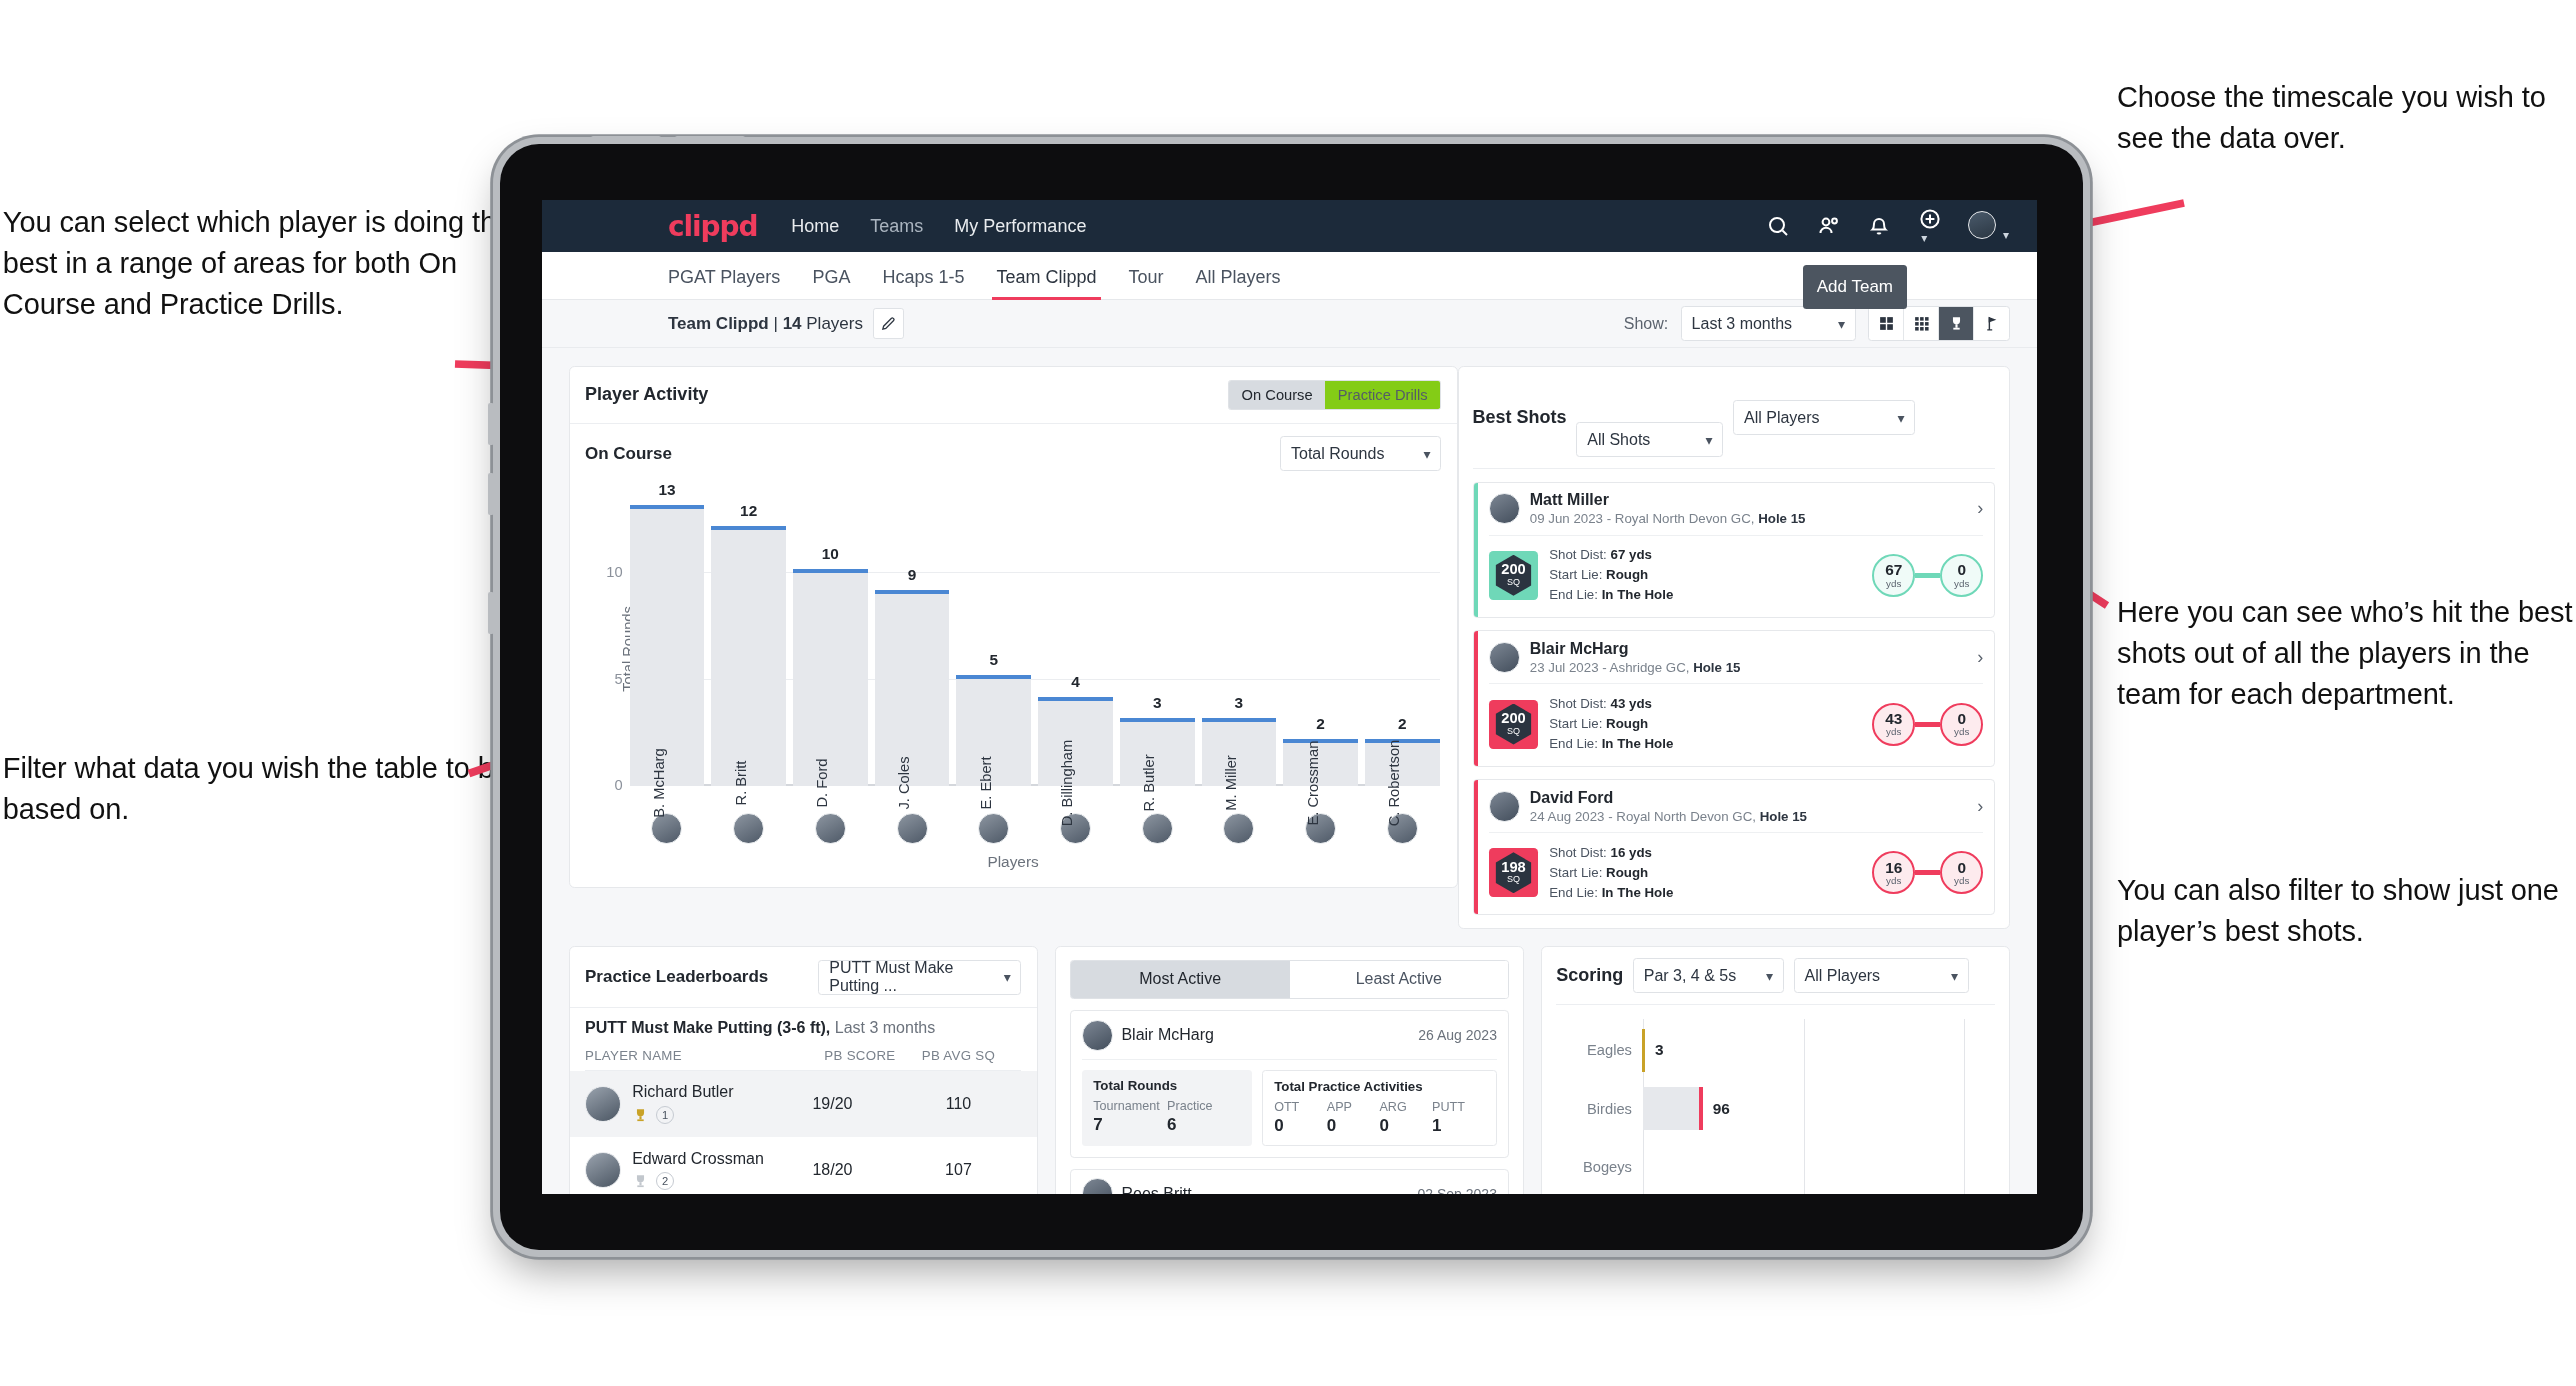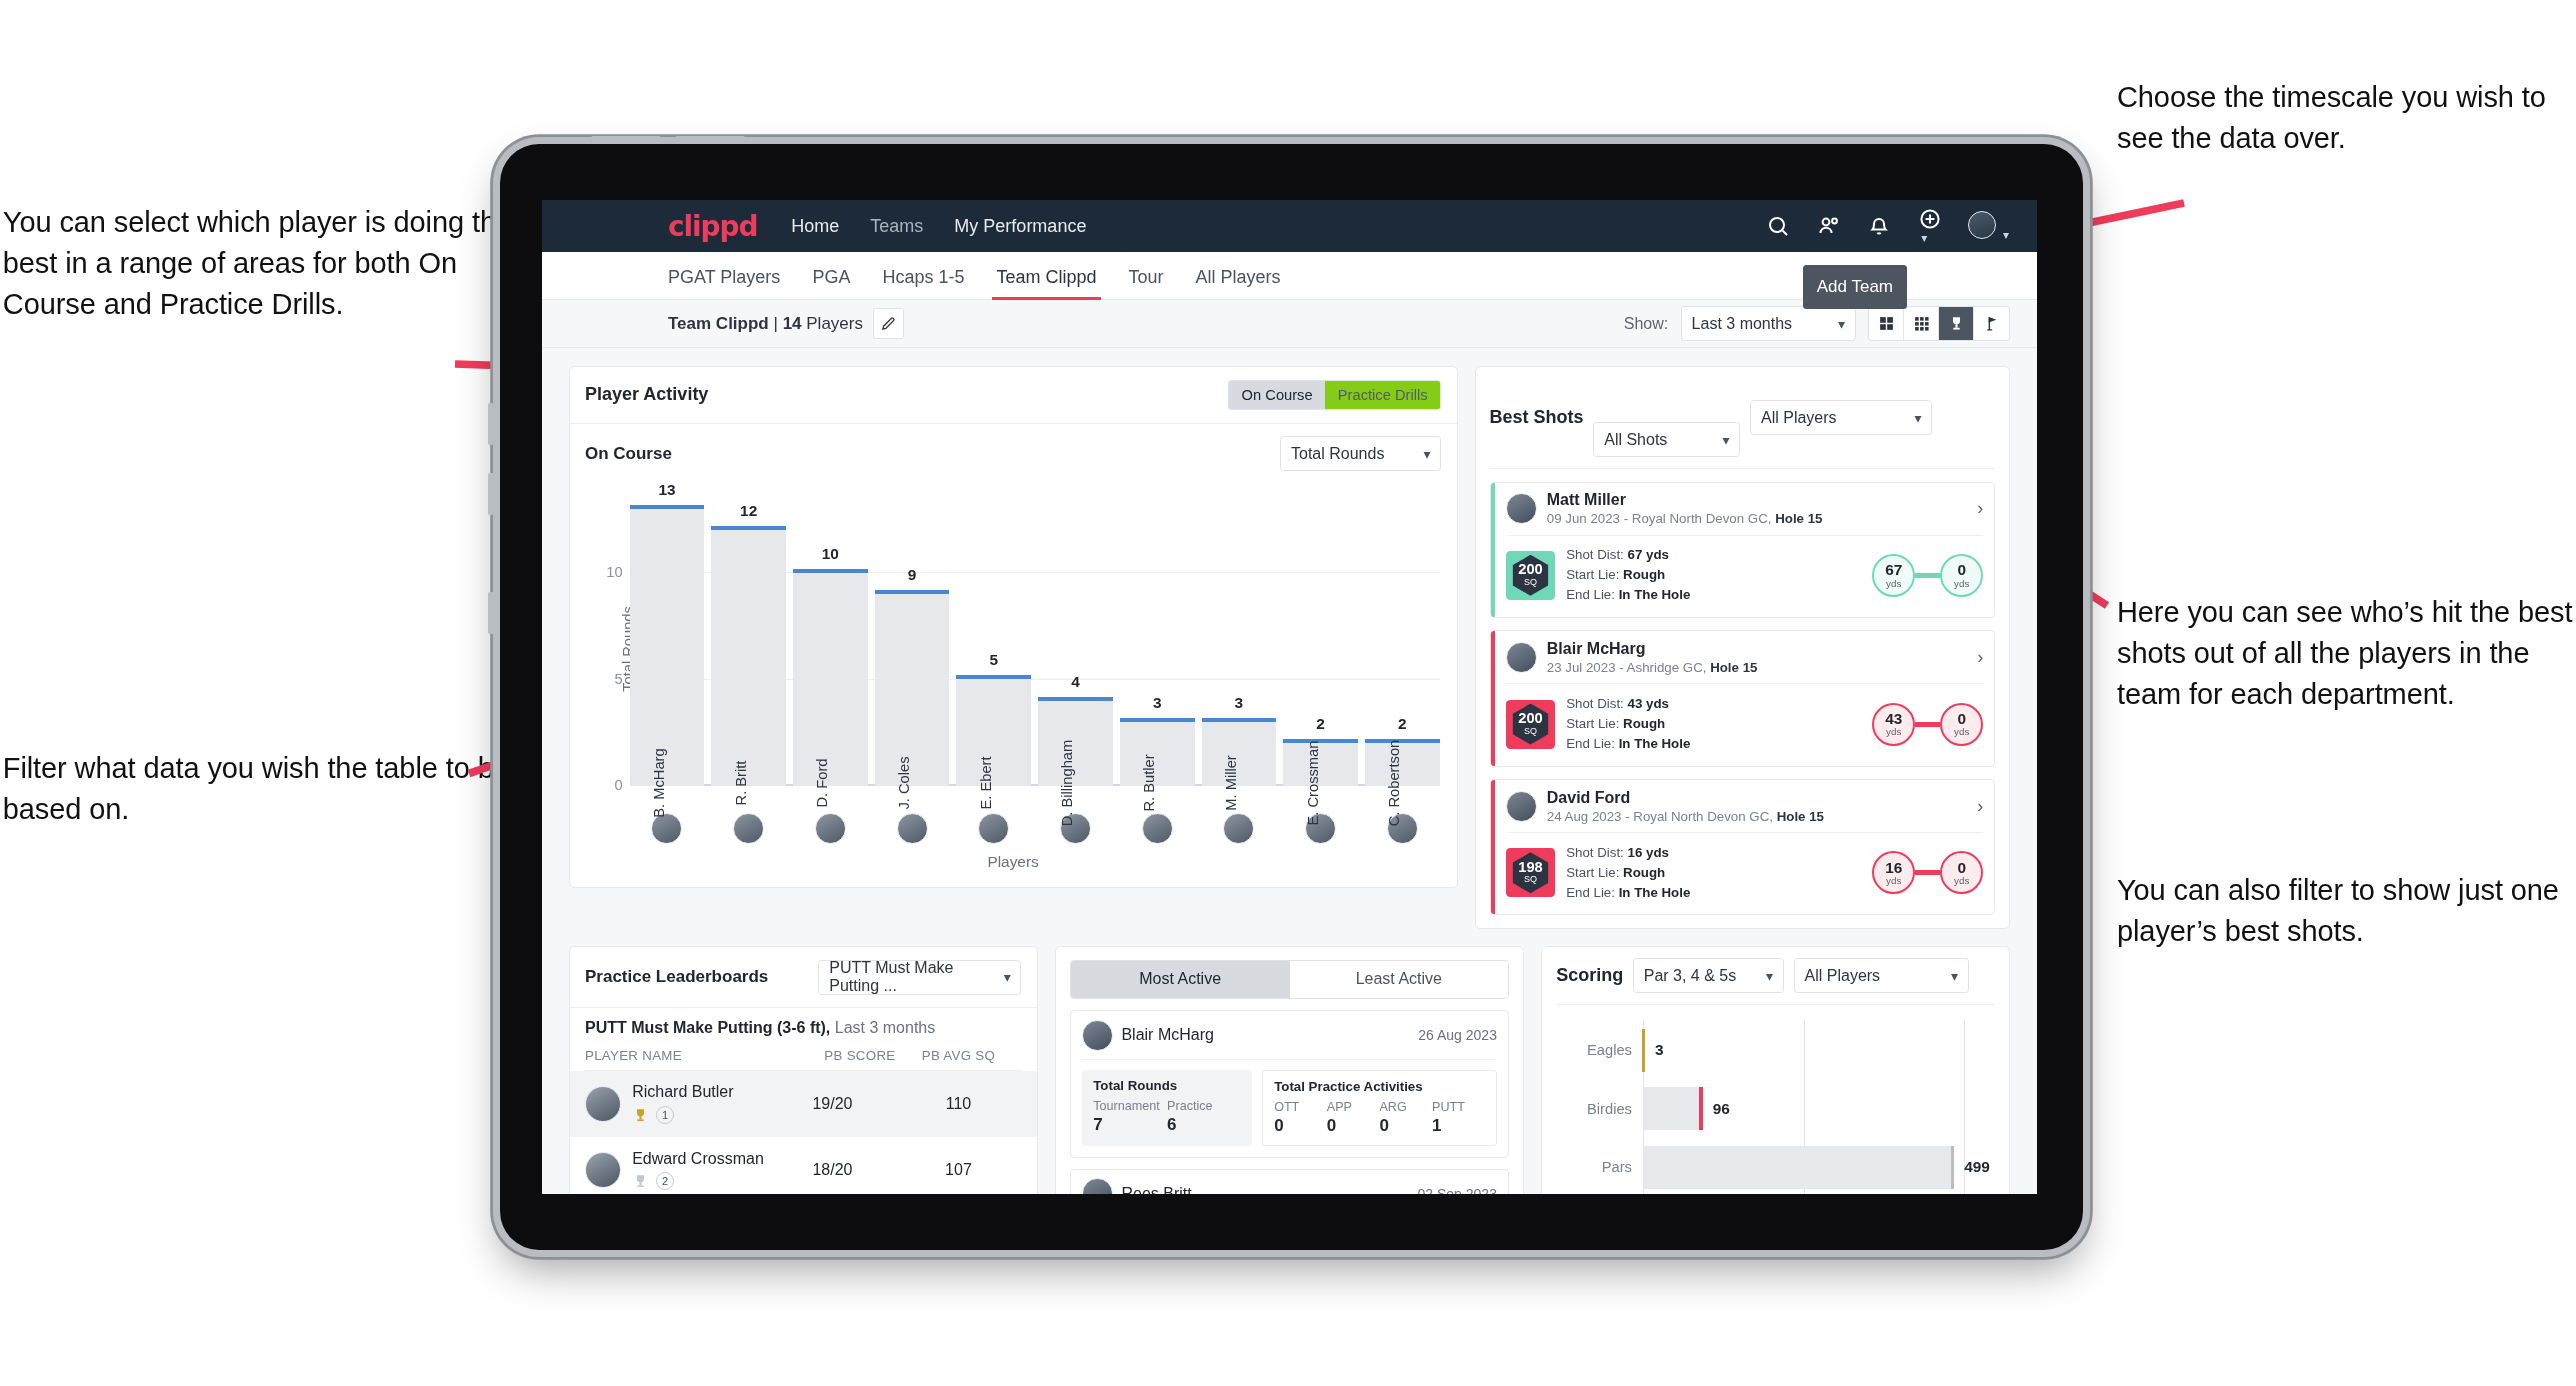--- a/index.html
+++ b/index.html
@@ -61,21 +61,21 @@
   .show-lbl { font-size:16px; color:#5b636e; }
   .select { border:0.7px solid #dfe2e6; background:#fff; border-radius:3.5px; height:35px;
             display:flex; align-items:center; padding:0 9.8px; font-size:16px; color:#2d3540; }
   .select .cv { margin-left:auto; color:#4a5360; font-size:14px; padding-left:11.2px; }
   .vgroup { display:flex; border:0.7px solid #dfe2e6; border-radius:3.5px; overflow:hidden; background:#fff; height:35px; }
   .vbtn { width:35px; display:flex; align-items:center; justify-content:center; border-right:0.7px solid #e4e7ea; }
   .vbtn:last-child { border-right:none; }
   .vbtn.on { background:#4c5560; }
 
   
-  .dash { padding:18px 26.6px 0 26.6px; display:flex; gap:17px; }
+  .dash { padding:18px 26.6px 0 26.6px; display:flex; }
   .col-left { flex:0 0 889px; }
   .col-right{ flex:1; }
   .card { background:#fff; border:0.7px solid #e6e8eb; border-radius:5.6px; }
 
   .card-head { display:flex; align-items:center; padding:12.6px 15.4px; }
   .card-title { font-size:18px; font-weight:700; color:#22272e; }
   .seg { margin-left:auto; display:flex; border:0.7px solid #dfe2e6; border-radius:2.8px; overflow:hidden; }
   .seg div { padding:6.3px 12.6px; font-size:14.7px; color:#545c67; background:#84cc16; }
   .seg div.on { background:#d7dbe0; color:#22272e; }
   .card-sep { height:0.7px; background:#eceef1; }
@@ -754,29 +754,20 @@
                   <div class="sc-row">
                     <div class="sc-lbl">Birdies</div>
                     <div class="sc-track">
                       <div class="sc-bar" style="width:17.142857142857142%;">
                         <div class="sc-tip" style="background:#ef3c5d"></div>
                         <div class="sc-val">96</div>
                       </div>
                     </div>
                   </div>
                   <div class="sc-row">
-                    <div class="sc-lbl">Pars</div>
-                    <div class="sc-track">
-                      <div class="sc-bar" style="width:89.10714285714286%;">
-                        <div class="sc-tip" style="background:#b9bcc0"></div>
-                        <div class="sc-val">499</div>
-                      </div>
-                    </div>
-                  </div>
-                  <div class="sc-row">
                     <div class="sc-lbl">Bogeys</div>
                   </div>
                 </div>
             </div>
           </div>
         </div>
       </div>
 
     </div>
   </div>

